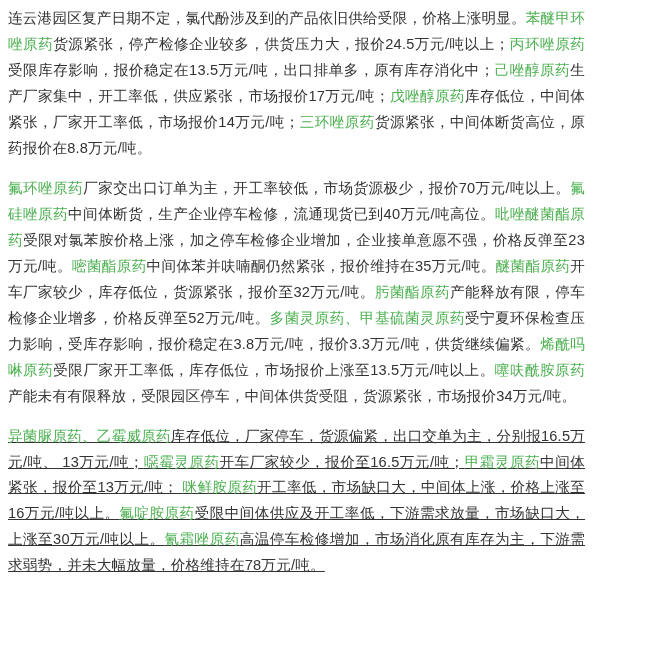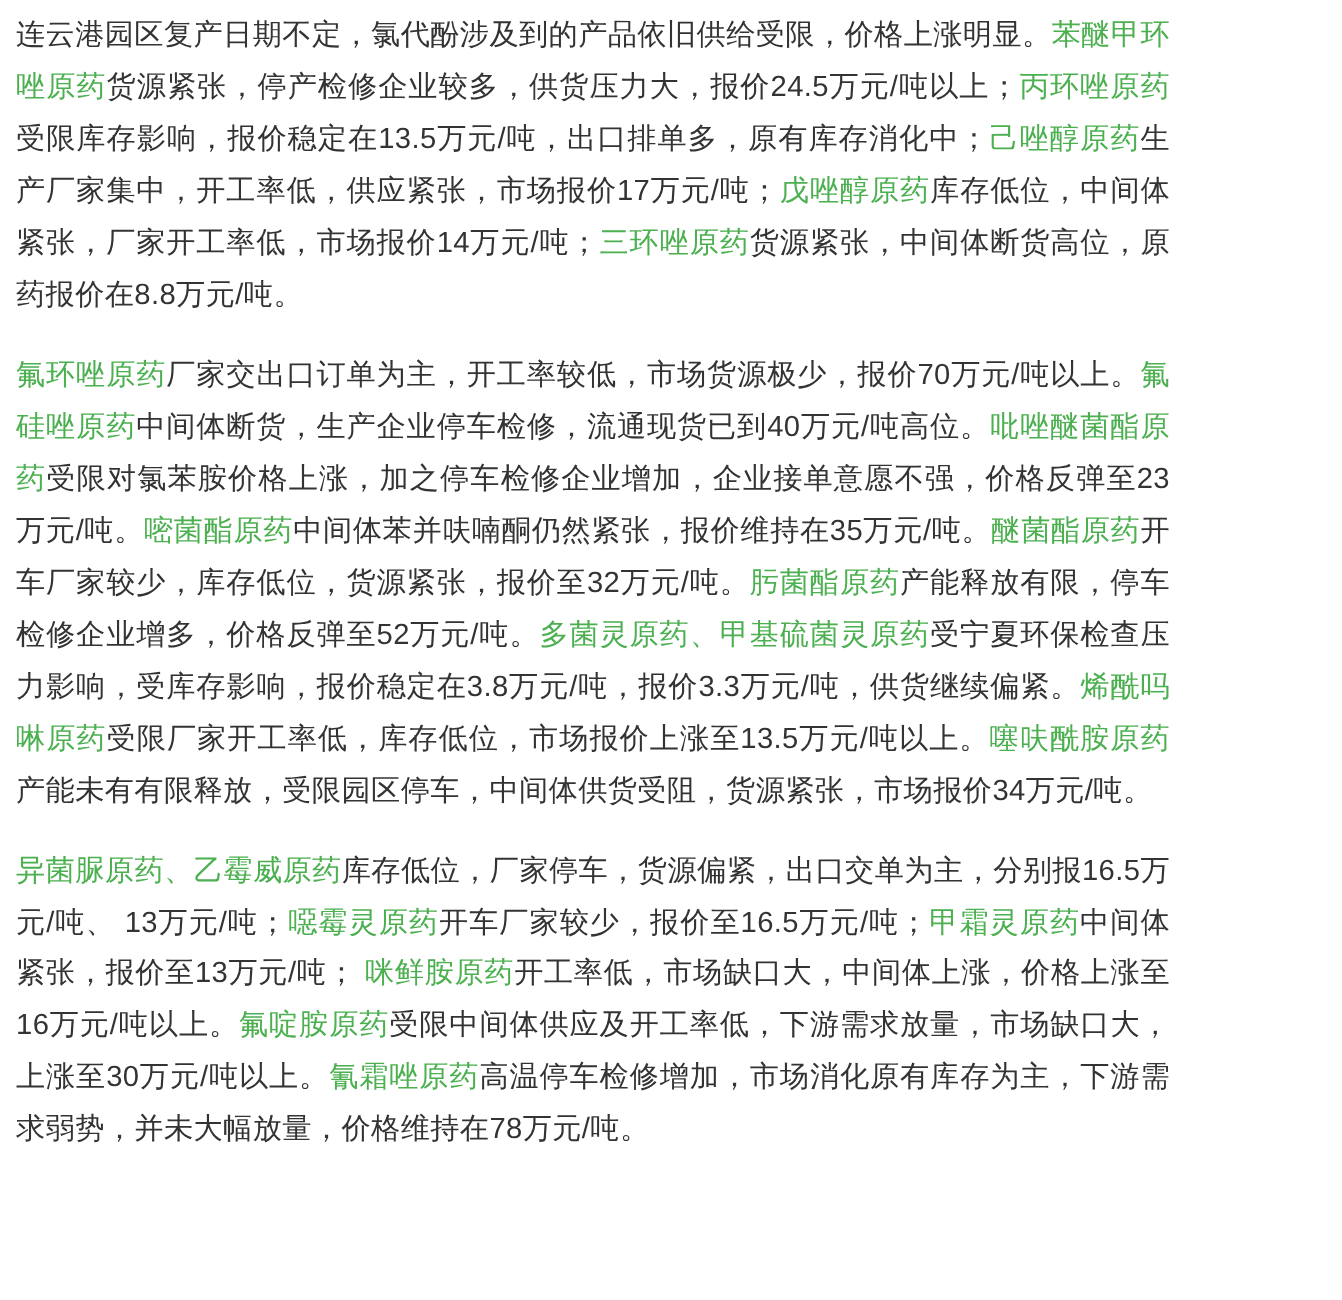--- a/index.html
+++ b/index.html
@@ -19,21 +19,21 @@
     padding: 6px 8px 0 8px;
   }
   .para {
     font-size: 14.6px;
     line-height: 1.78;
     text-align: justify;
     text-justify: inter-ideograph;
     margin: 0 0 14px 0;
     letter-spacing: 0.2px;
   }
-  .para:last-child { margin-bottom: 0; }
+  .para:last-child { margin-bottom: 0; text-decoration: underline; }
   .hl {
     color: #4cb050;
   }
   .plain {
     color: #333333;
   }
 </style>
 </head>
 <body style="color: rgb(51, 51, 51); background: rgb(255, 255, 255);">
 

